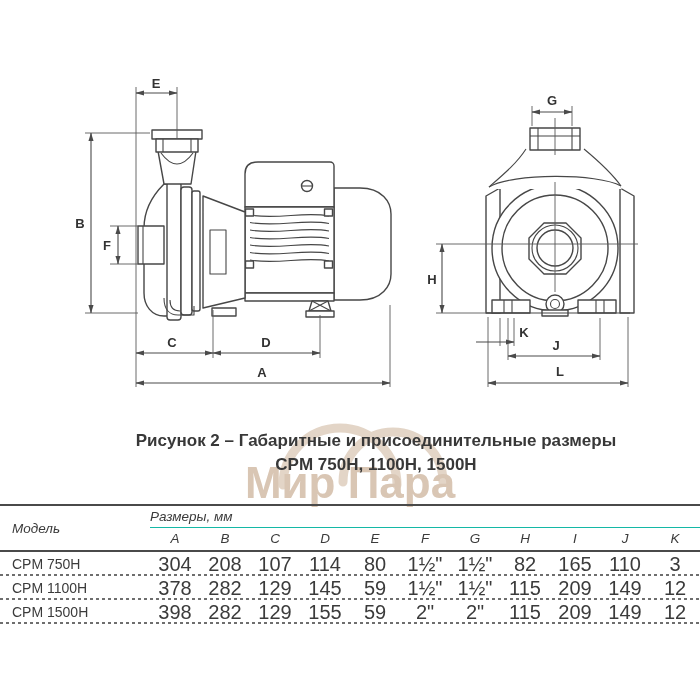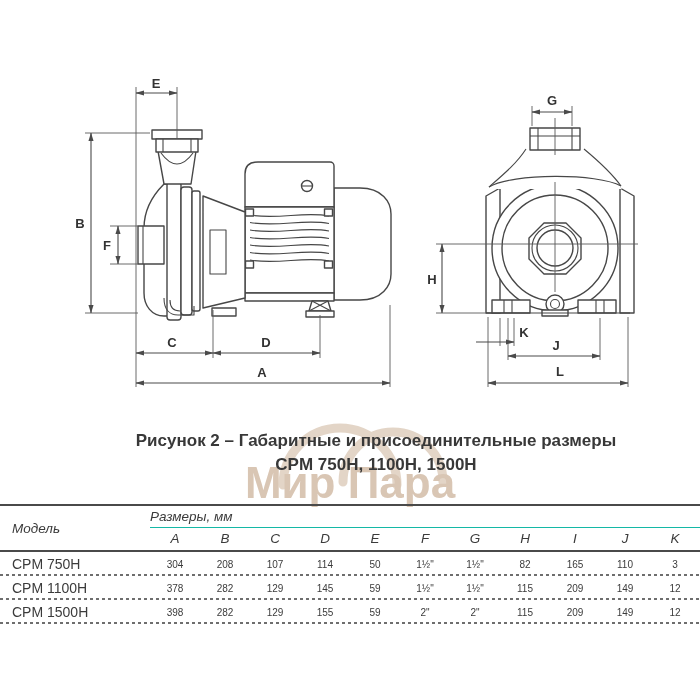--- a/index.html
+++ b/index.html
@@ -21,21 +21,21 @@
 
   .dim-table{position:absolute;left:0;top:504px;width:700px;border-top:2px solid #4a4a4a;color:#3b3b3b;}
   .t-head{display:grid;grid-template-columns:150px 550px;border-bottom:2px solid #4a4a4a;}
   .model-h{display:flex;align-items:center;padding-left:12px;font-style:italic;font-size:13.5px;}
   .sizes-h{text-align:left;font-style:italic;font-size:13.5px;line-height:21px;border-bottom:1px solid #14b8a6;}
   .letters{display:grid;grid-template-columns:repeat(11,1fr);}
   .letter{text-align:center;font-style:italic;font-size:13.5px;line-height:22px;}
   .t-row{display:grid;grid-template-columns:150px repeat(11,50px);height:24px;align-items:center;
          background:repeating-linear-gradient(90deg,#6e6e6e 0 3px,transparent 3px 6px) bottom/100% 2px no-repeat;}
   .model-cell{padding-left:12px;font-size:14px;}
-  .val-cell{text-align:center;font-size:10px;}
+  .val-cell{text-align:center;font-size:20px;}
 </style>
 </head>
 <body>
 
 <div class="canvas">
 
   <svg class="drawing" style="left:60px;top:60px;width:360px;height:340px" viewBox="0 0 360 340">
     <defs>
       <marker id="arr" viewBox="0 0 10 6" refX="9.5" refY="3" markerWidth="8" markerHeight="5" orient="auto-start-reverse">
         <path d="M0,0 L10,3 L0,6 Z" fill="#4a4a4a"></path>
@@ -221,21 +221,21 @@
           </div>
       </div>
     </div>
     <div id="t-body">
         <div class="t-row">
           <div class="model-cell">CPM 750H</div>
           <div class="val-cell">304</div>
           <div class="val-cell">208</div>
           <div class="val-cell">107</div>
           <div class="val-cell">114</div>
-          <div class="val-cell">50</div>
+          <div class="val-cell">80</div>
           <div class="val-cell">1½"</div>
           <div class="val-cell">1½"</div>
           <div class="val-cell">82</div>
           <div class="val-cell">165</div>
           <div class="val-cell">110</div>
           <div class="val-cell">3</div>
         </div>
         <div class="t-row">
           <div class="model-cell">CPM 1100H</div>
           <div class="val-cell">378</div>

